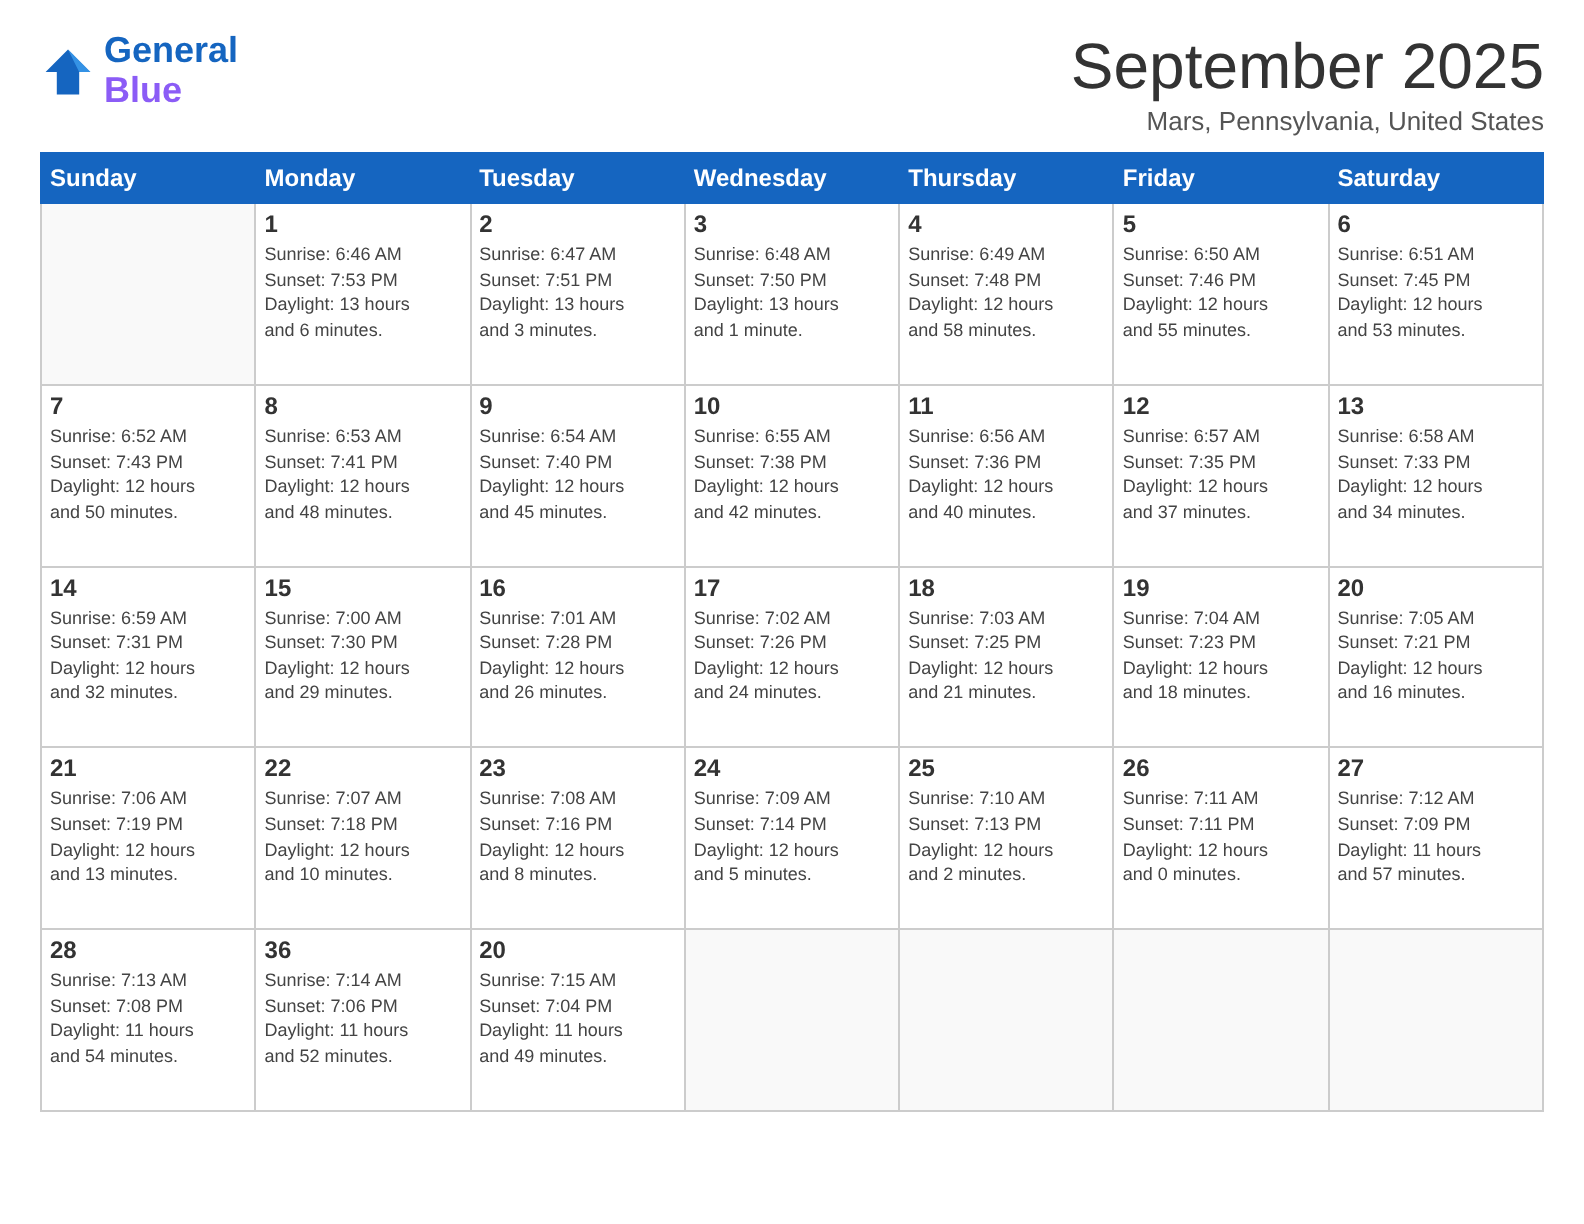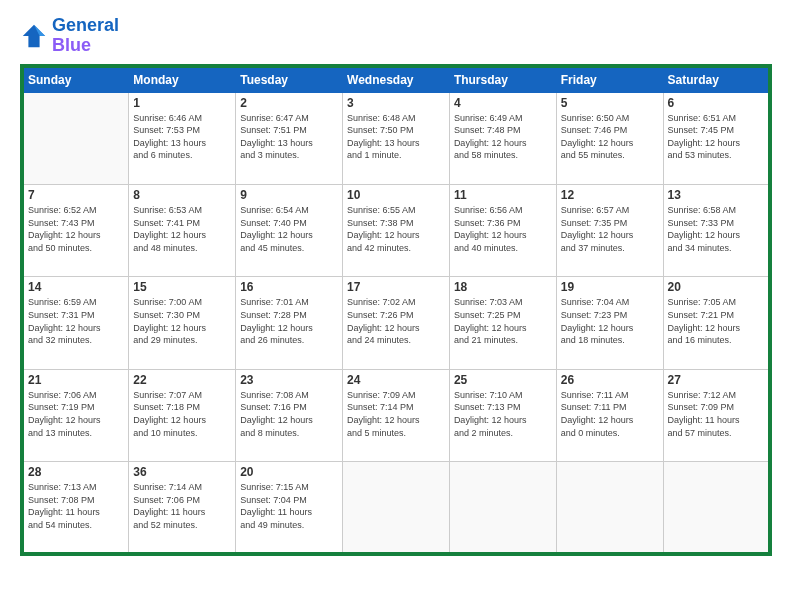--- a/index.html
+++ b/index.html
@@ -50,21 +50,21 @@
       color: #333;
       line-height: 1.1;
     }
     .location {
       font-size: 13px;
       color: #555;
       margin-top: 2px;
     }
     .calendar {
       flex: 1;
-      border: 4px solid #15803d;
+      border: 1px solid #15803d;
       border-collapse: collapse;
       width: 100%;
       table-layout: fixed;
     }
     .calendar th {
       background: #1565c0;
       color: #fff;
       font-size: 12px;
       font-weight: bold;
       padding: 5px 4px;
@@ -103,20 +103,24 @@
     <div class="logo">
       <svg class="logo-icon" viewBox="0 0 40 40">
         <polygon points="20,4 36,20 28,20 28,36 12,36 12,20 4,20" fill="#1565c0"></polygon>
         <polygon points="20,4 36,20 28,20" fill="#42a5f5" opacity="0.7"></polygon>
       </svg>
       <div class="logo-text">
         <div><span>General</span></div>
         <div><span style="color:#8b5cf6">Blue</span></div>
       </div>
     </div>
+    <div class="title-block">
+      <div class="month-title">September 2025</div>
+      <div class="location">Mars, Pennsylvania, United States</div>
+    </div>
   </div>
 
   <table class="calendar">
     <thead>
       <tr>
       <th>Sunday</th>
           <th>Monday</th>
           <th>Tuesday</th>
           <th>Wednesday</th>
           <th>Thursday</th>

